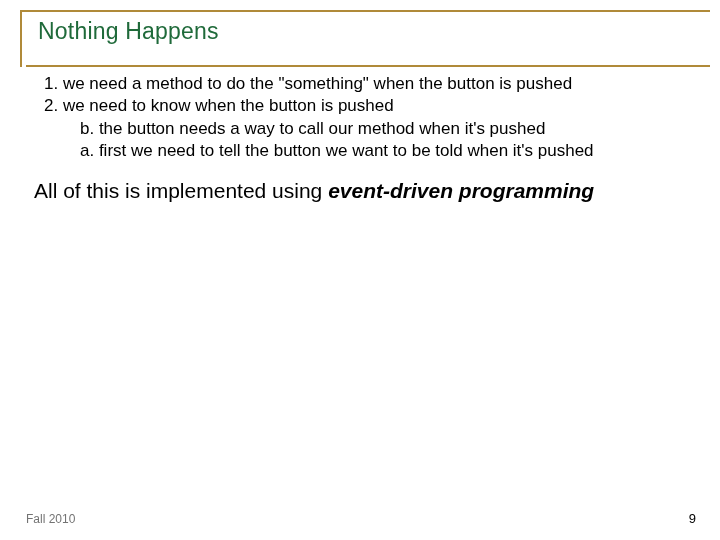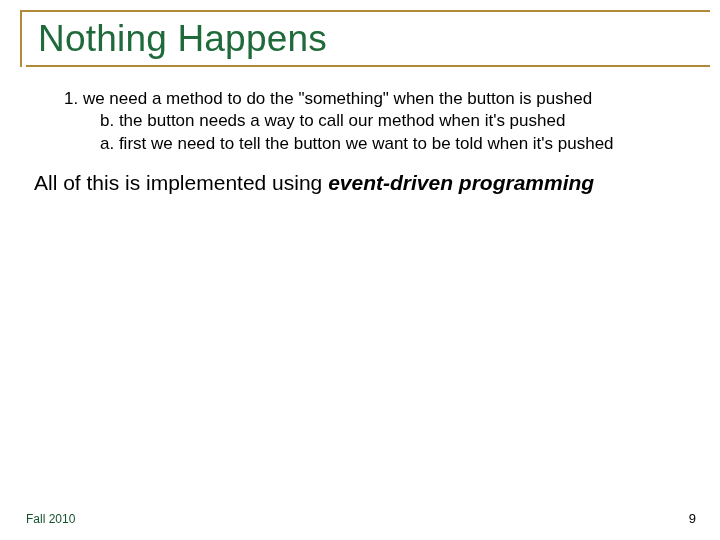--- a/index.html
+++ b/index.html
@@ -29,21 +29,21 @@
     height:0;
     border-top:2px solid #b08a39;
   }
   .rule-top::before{
     content:"";
     position:absolute;
     left:0;top:0;width:0;height:55px;
     border-left:2px solid #b08a39;
   }
   .title{
-    font-size:37px;
+    font-size:23px;
     color:#1f6a3a;
     margin:6px 0 0 14px;
     font-weight:400;
     letter-spacing:0.2px;
   }
   .body{
     margin-top:28px;
     padding:0 6px 0 8px;
   }
   .bullet-row{
@@ -56,38 +56,38 @@
     width:9px;height:9px;
     background:#1f6a3a;
     margin-top:6px;
     flex:0 0 auto;
   }
   .bullet-text{
     font-size:17px;
     line-height:1.28;
   }
   .sub-block{
-    margin-left:32px;
+    margin-left:12px;
     font-size:17px;
     line-height:1.32;
     margin-bottom:16px;
   }
   .sub-block .ln{display:block}
   .indent1{padding-left:36px}
   .closing{
     font-size:21px;
     margin-left:2px;
     margin-top:6px;
   }
   .closing em{font-style:italic;font-weight:bold}
   .footer-left{
     position:absolute;
     left:26px;bottom:14px;
     font-size:12px;
-    color:#14532d;
+    color:#737373;
   }
   .footer-right{
     position:absolute;
     right:24px;bottom:14px;
     font-size:13px;
     color:#000;
   }
 </style>
 </head>
 <body>
@@ -96,20 +96,21 @@
   <div class="rule-top"></div>
   <div class="rule-bottom"></div>
 
   <div class="title">Nothing Happens</div>
 
   <div class="body">
 
 
     <div class="sub-block">
       <span class="ln">1. we need a method to do the "something" when the button is pushed</span>
+      <span class="ln">2. we need to know when the button is pushed</span>
       <span class="ln indent1">b. the button needs a way to call our method when it's pushed</span>
       <span class="ln indent1">a. first we need to tell the button we want to be told when it's pushed</span>
     </div>
 
     <div class="closing">
       <span>All of this is implemented using </span><em>event-driven programming</em>
     </div>
 
   </div>
 

